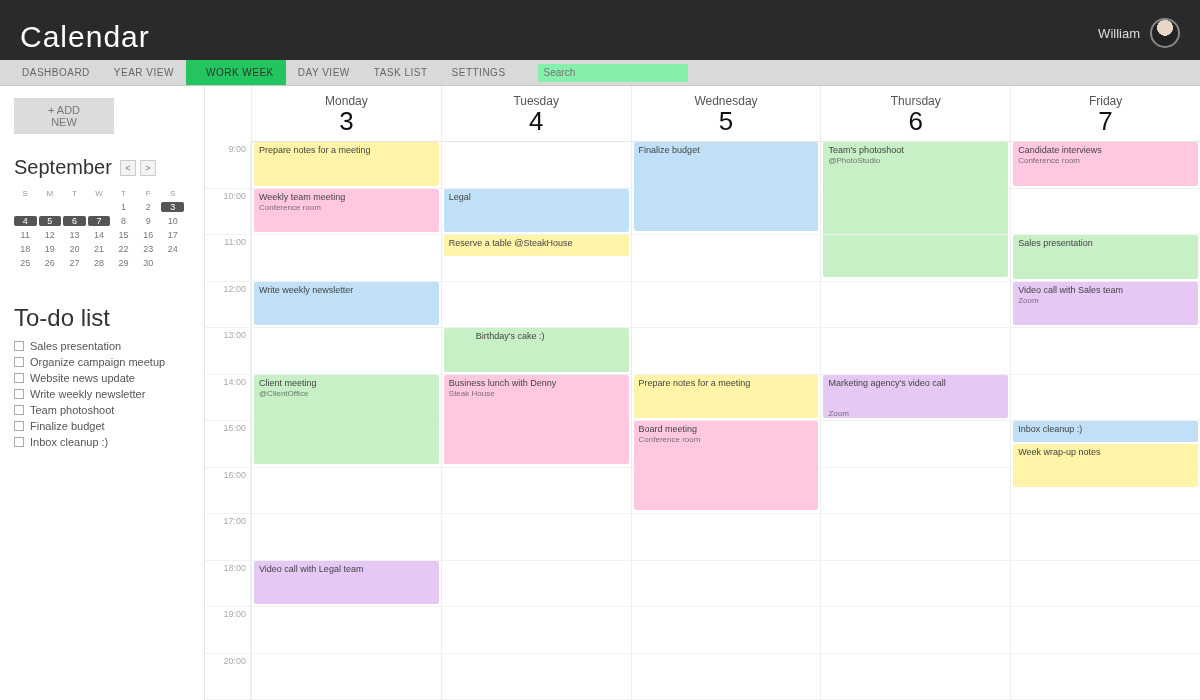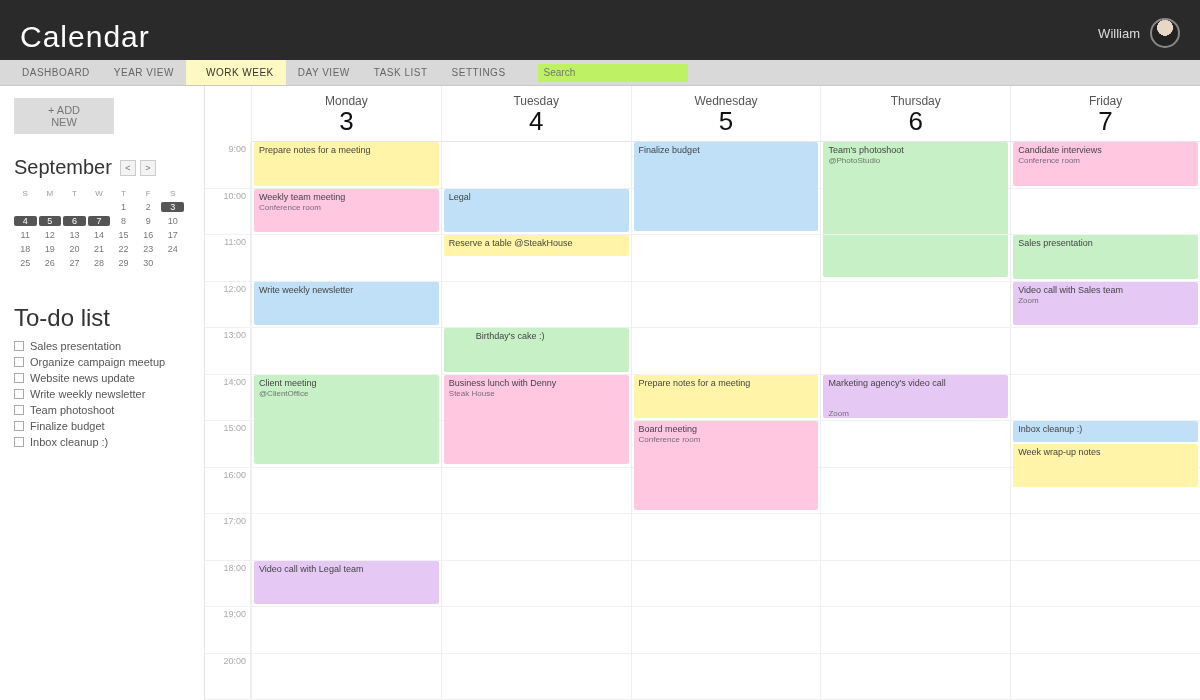--- a/index.html
+++ b/index.html
@@ -23,24 +23,24 @@
   
   .tabs {
     display:flex; align-items:center; background:#d9d9d9; height:26px;
     font-size:10px; color:#666; padding-left:10px; gap:0;
     border-bottom:1px solid #c8c8c8;
   }
   .tab {
     padding:0 12px; height:100%; display:flex; align-items:center;
     text-transform:uppercase; letter-spacing:0.5px; cursor:pointer;
   }
-  .tab.active { background:#fef9c3; color:#333;padding-left:20px; }
+  .tab.active { background:#22c55e; color:#333;padding-left:20px; }
   .search {
     margin-left:20px; flex:0 0 150px; height:18px; border:none;
-    background:#bef264; font-size:10px; padding:0 6px; color:#555;
+    background:#86efac; font-size:10px; padding:0 6px; color:#555;
   }
 
   
   .body { flex:1; display:flex; overflow:hidden; }
 
   
   .sidebar {
     width:205px; flex:0 0 205px; border-right:1px solid #e5e5e5;
     padding:12px 14px 0 14px; display:flex; flex-direction:column; font-size:12px; color:#444;
   }

